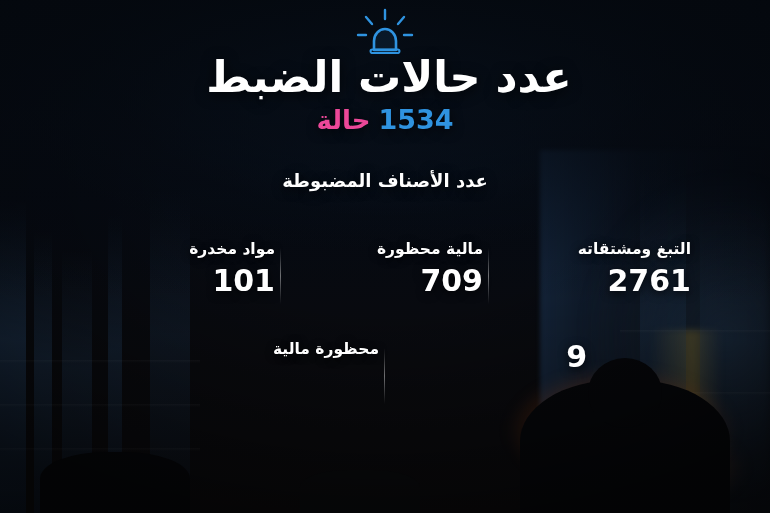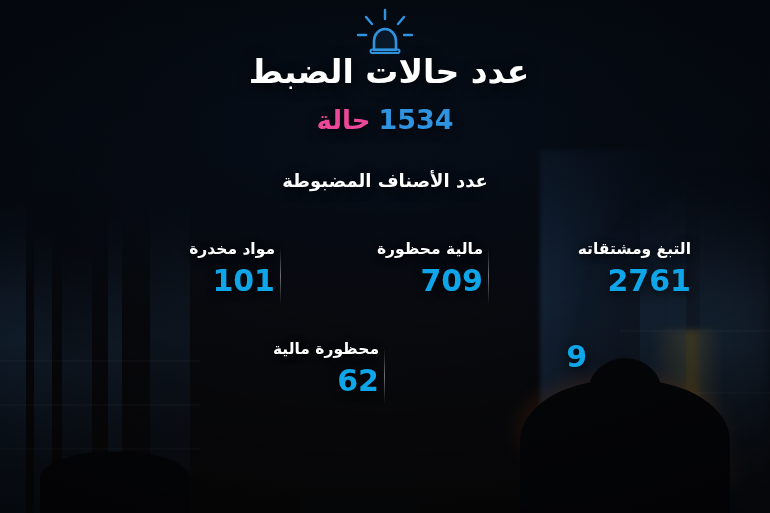--- a/index.html
+++ b/index.html
@@ -95,21 +95,21 @@
     transform: translateX(-50%);
     top: 8px;
     width: 70px;
     height: 46px;
   }
 
   .title-main {
     position: absolute;
     top: 52px;
     left: 8px; right: 0;
-    font-size: 33px;
+    font-size: 43px;
     font-weight: bold;
     letter-spacing: 0px;
     color: #ffffff;
     text-shadow: 0 2px 14px rgba(0,0,0,0.8);
   }
 
   .headline-row {
     position: absolute;
     top: 104px;
     left: 0; right: 0;
@@ -169,21 +169,21 @@
   .stat-label {
     font-size: 15.5px;
     font-weight: bold;
     color: #ffffff;
     text-shadow: 0 1px 8px rgba(0,0,0,0.85);
     margin-bottom: 6px;
   }
   .stat-value {
     font-size: 30px;
     font-weight: bold;
-    color: #0ea5e9;
+    color: #ffffff;
     text-shadow: 0 2px 10px rgba(0,0,0,0.8);
     line-height: 1.1;
   }
 </style>
 </head>
 <body>
 
 <div id="stage">
 
   <div class="bg-layer bg-base"></div>
@@ -255,18 +255,17 @@
         <div class="stat-value">101</div>
       </div>
     </div>
 
     <div class="stats-row stats-row-2">
       <div class="stat-cell">
         <div class="stat-value">9</div>
       </div>
       <div class="stat-cell">
         <div class="stat-label">محظورة مالية</div>
-        <div class="stat-value">62</div>
       </div>
     </div>
 
   </div>
 </div>
 
 </body></html>

